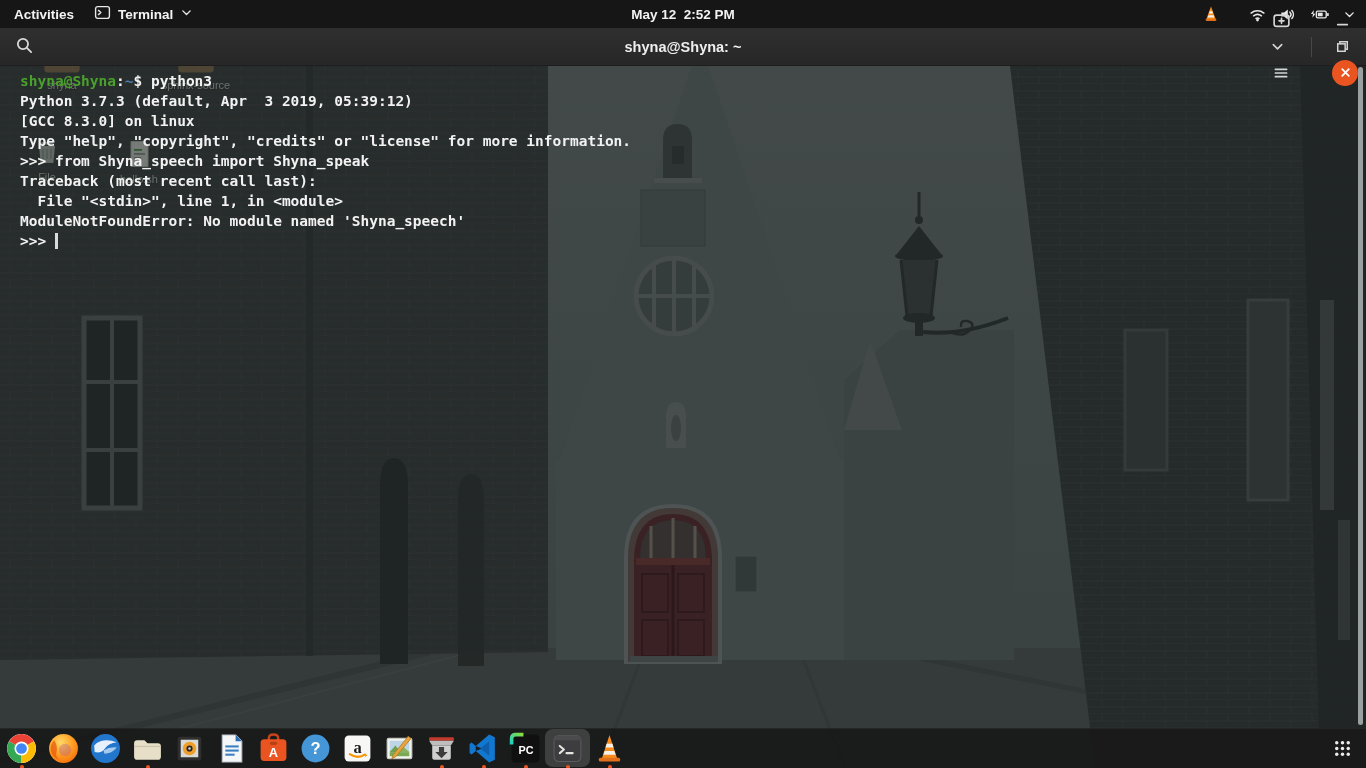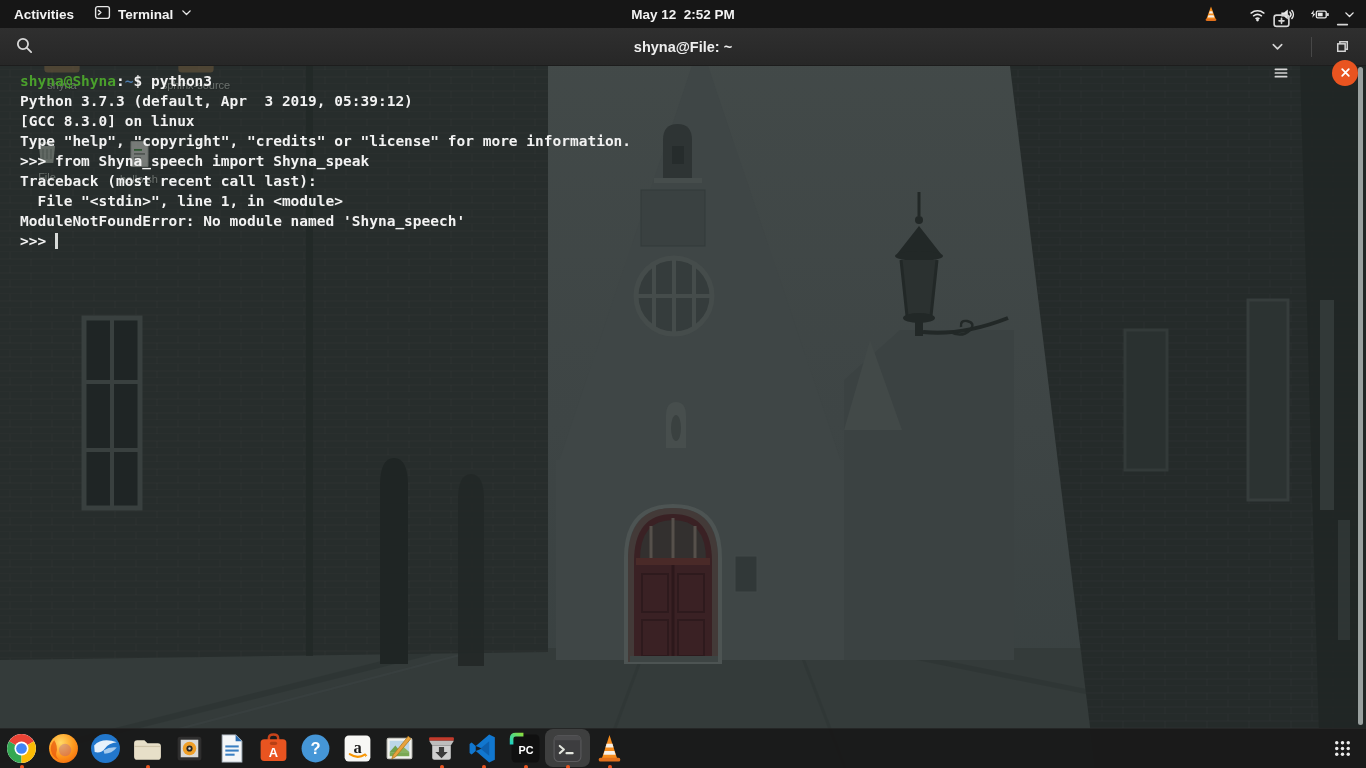--- a/index.html
+++ b/index.html
@@ -232,21 +232,21 @@
     </div>
 </div>
 
 <div id="title-bar">
   <button id="search-btn">
     <span class="st-icon"><svg xmlns="http://www.w3.org/2000/svg" width="19" height="19" viewBox="0 0 16 16">
           <circle cx="6.7" cy="6.7" r="4.3" fill="none" stroke="#d9d9d9" stroke-width="1.5"></circle>
           <path d="M10 10 L13.6 13.6" stroke="#d9d9d9" stroke-width="1.5" stroke-linecap="round"></path>
         </svg></span>
   </button>
-  <span id="win-title">shyna@File: ~</span>
+  <span id="win-title">shyna@Shyna: ~</span>
   <div id="tb-right">
     <span id="tab-controls">
         <button class="tb-btn">
           <span><svg xmlns="http://www.w3.org/2000/svg" width="19" height="19" viewBox="0 0 16 16">
               <rect x="1.8" y="3.5" width="12.4" height="9.5" rx="2" fill="none" stroke="#d5d5d5" stroke-width="1.4"></rect>
               <path d="M8 6.2 v4.2 M5.9 8.3 h4.2" stroke="#d5d5d5" stroke-width="1.4" stroke-linecap="round"></path>
             </svg></span>
         </button>
         <button class="tb-btn narrow">
           <span><svg xmlns="http://www.w3.org/2000/svg" width="15" height="15" viewBox="0 0 16 16">

